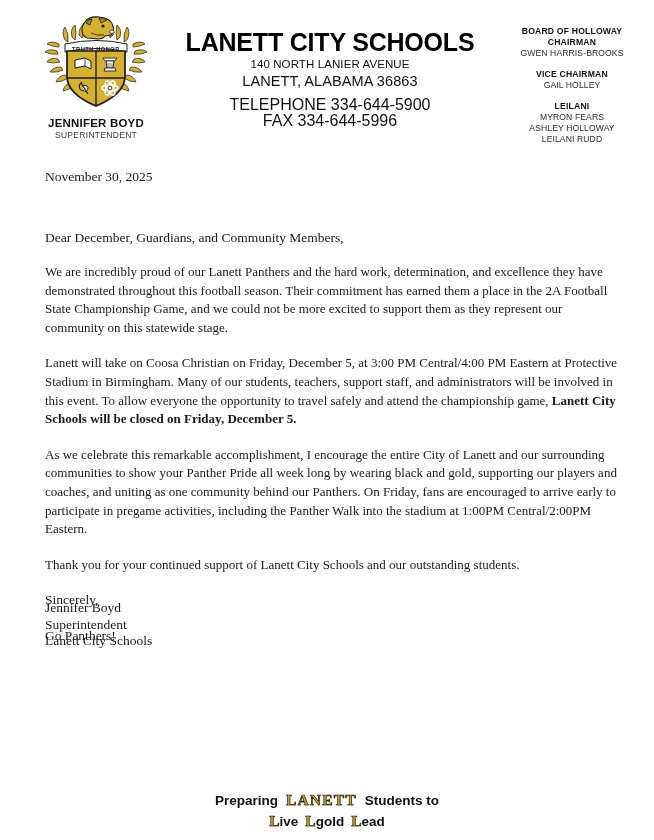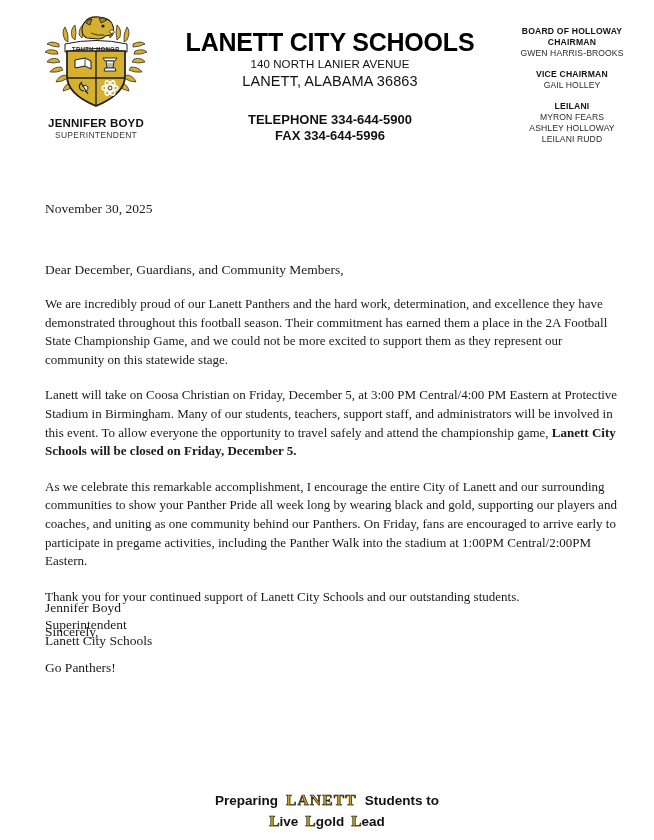--- a/index.html
+++ b/index.html
@@ -81,25 +81,24 @@
     line-height: 16px;
     letter-spacing: 0.1px;
   }
   .addr2 {
     font-size: 14.5px;
     color: #111;
     line-height: 19px;
     letter-spacing: 0.1px;
   }
   .contact {
-    margin-top: 21px;
-    font-size: 13px;
+    margin-top: 6px;
+    font-size: 16px;
     color: #111;
     line-height: 16px;
-    font-weight: bold;
   }
 
   
   .board-block {
     position: absolute;
     left: 492px;
     top: 26px;
     width: 160px;
     text-align: center;
     font-family: "Liberation Sans", sans-serif;
@@ -118,21 +117,20 @@
     color: #2b2b2b;
   }
   .board-gap { height: 10px; }
 
   
   .letter-body {
     position: absolute;
     left: 45px;
     top: 168px;
     width: 574px;
-    margin-top: 32px;
   }
   .date-line {
     font-size: 13.5px;
     line-height: 17px;
     margin-bottom: 44px;
   }
   .salutation {
     font-size: 13.5px;
     line-height: 17px;
     margin-bottom: 17px;

